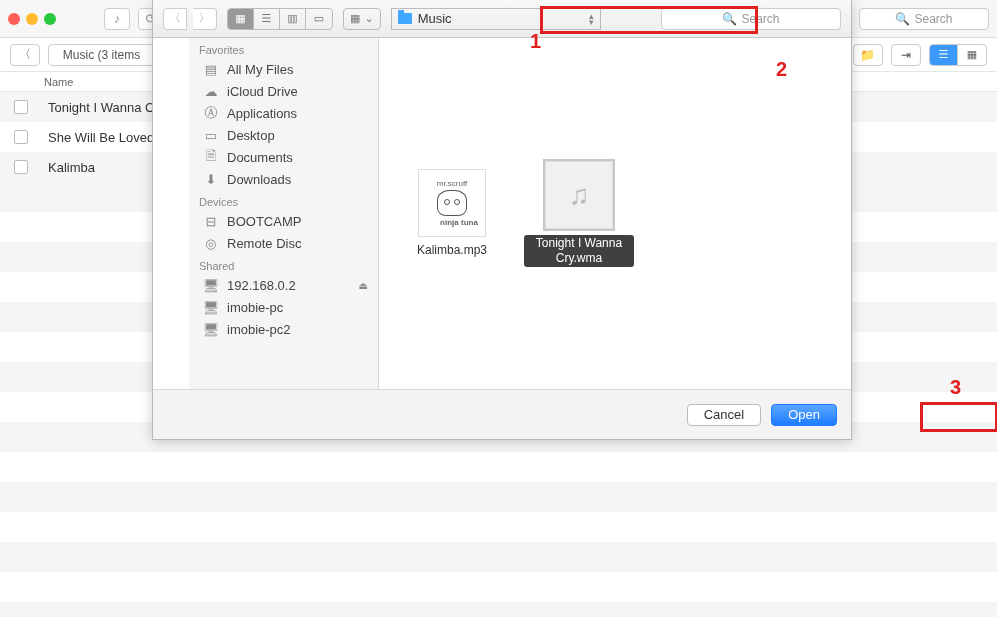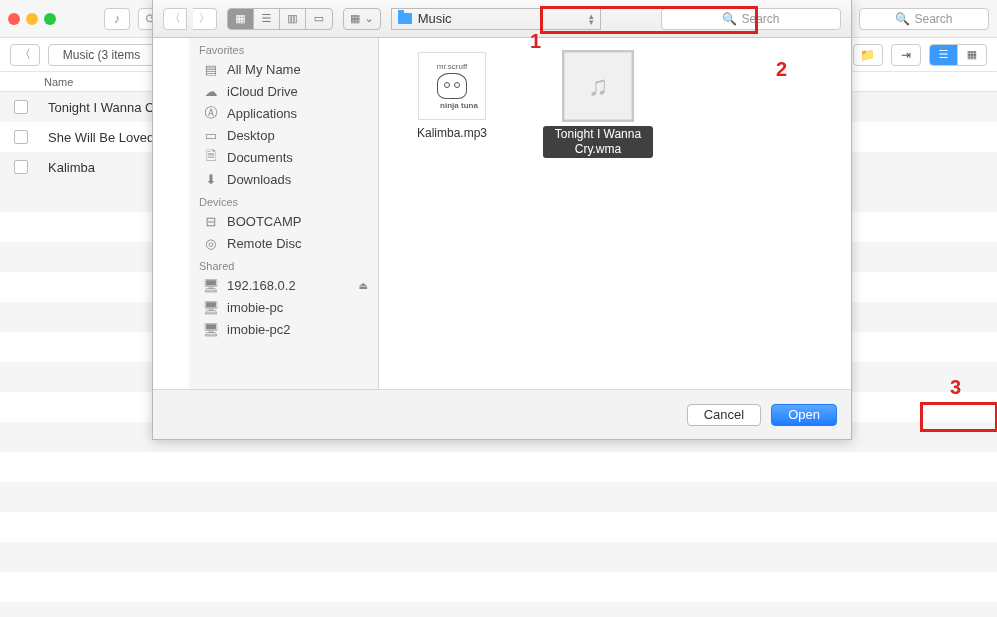--- a/index.html
+++ b/index.html
@@ -56,21 +56,21 @@
 
 .dlg-body { flex: 1; display: flex; overflow: hidden; }
 .sidebar { width: 190px; background: #f5f5f5; border-right: 1px solid #d8d8d8; overflow-y: auto; position: relative; margin-left: 36px; }
 .sidebar::-webkit-scrollbar { width: 10px; }
 .sidebar::-webkit-scrollbar-thumb { background: #c0c0c0; border-radius: 5px; }
 .sb-section { padding: 6px 0 2px 10px; font-size: 11px; color: #888; }
 .sb-item { display: flex; align-items: center; gap: 8px; padding: 3px 10px 3px 14px; font-size: 13px; color: #444; cursor: default; }
 .sb-item .ic { width: 16px; height: 16px; display: flex; align-items: center; justify-content: center; color: #888; }
 .eject { margin-left: auto; color: #888; font-size: 10px; }
 
-.content { flex: 1; padding: 14px 18px; display: flex; gap: 36px; align-items: flex-start; }
+.content { flex: 1; padding: 14px 18px; display: flex; gap: 17px; align-items: center; }
 .file-item { width: 110px; text-align: center; font-size: 12px; }
 .thumb { width: 68px; height: 68px; margin: 0 auto 6px; border: 1px solid #ddd; display: flex; align-items: center; justify-content: center; font-size: 9px; color: #666; background: #fff; position: relative; }
 .thumb.scruff { flex-direction: column; gap: 2px; }
 .thumb.scruff .face { width: 30px; height: 26px; border: 1px solid #555; border-radius: 40% 40% 30% 30%; position: relative; }
 .thumb.scruff .face::before, .thumb.scruff .face::after { content: ""; position: absolute; width: 4px; height: 4px; border: 1px solid #555; border-radius: 50%; top: 8px; }
 .thumb.scruff .face::before { left: 6px; }
 .thumb.scruff .face::after { right: 6px; }
 .thumb.people { background: #5a7a6a; }
 .thumb.people .pp { position: absolute; bottom: 6px; width: 100%; display: flex; justify-content: center; gap: -2px; }
 .thumb.people .pp span { width: 10px; height: 16px; background: #d8d8d8; border-radius: 4px 4px 0 0; margin: 0 -1px; }
@@ -174,21 +174,21 @@
       <span>🔍</span>
       <span>Search</span>
     </div>
   </div>
 
   <div class="dlg-body">
     <div class="sidebar">
       <div class="sb-section">Favorites</div>
       <div class="sb-item">
           <span class="ic">▤</span>
-          <span>All My Name</span>
+          <span>All My Files</span>
         </div>
       <div class="sb-item">
           <span class="ic">☁</span>
           <span>iCloud Drive</span>
         </div>
       <div class="sb-item">
           <span class="ic">Ⓐ</span>
           <span>Applications</span>
         </div>
       <div class="sb-item">

